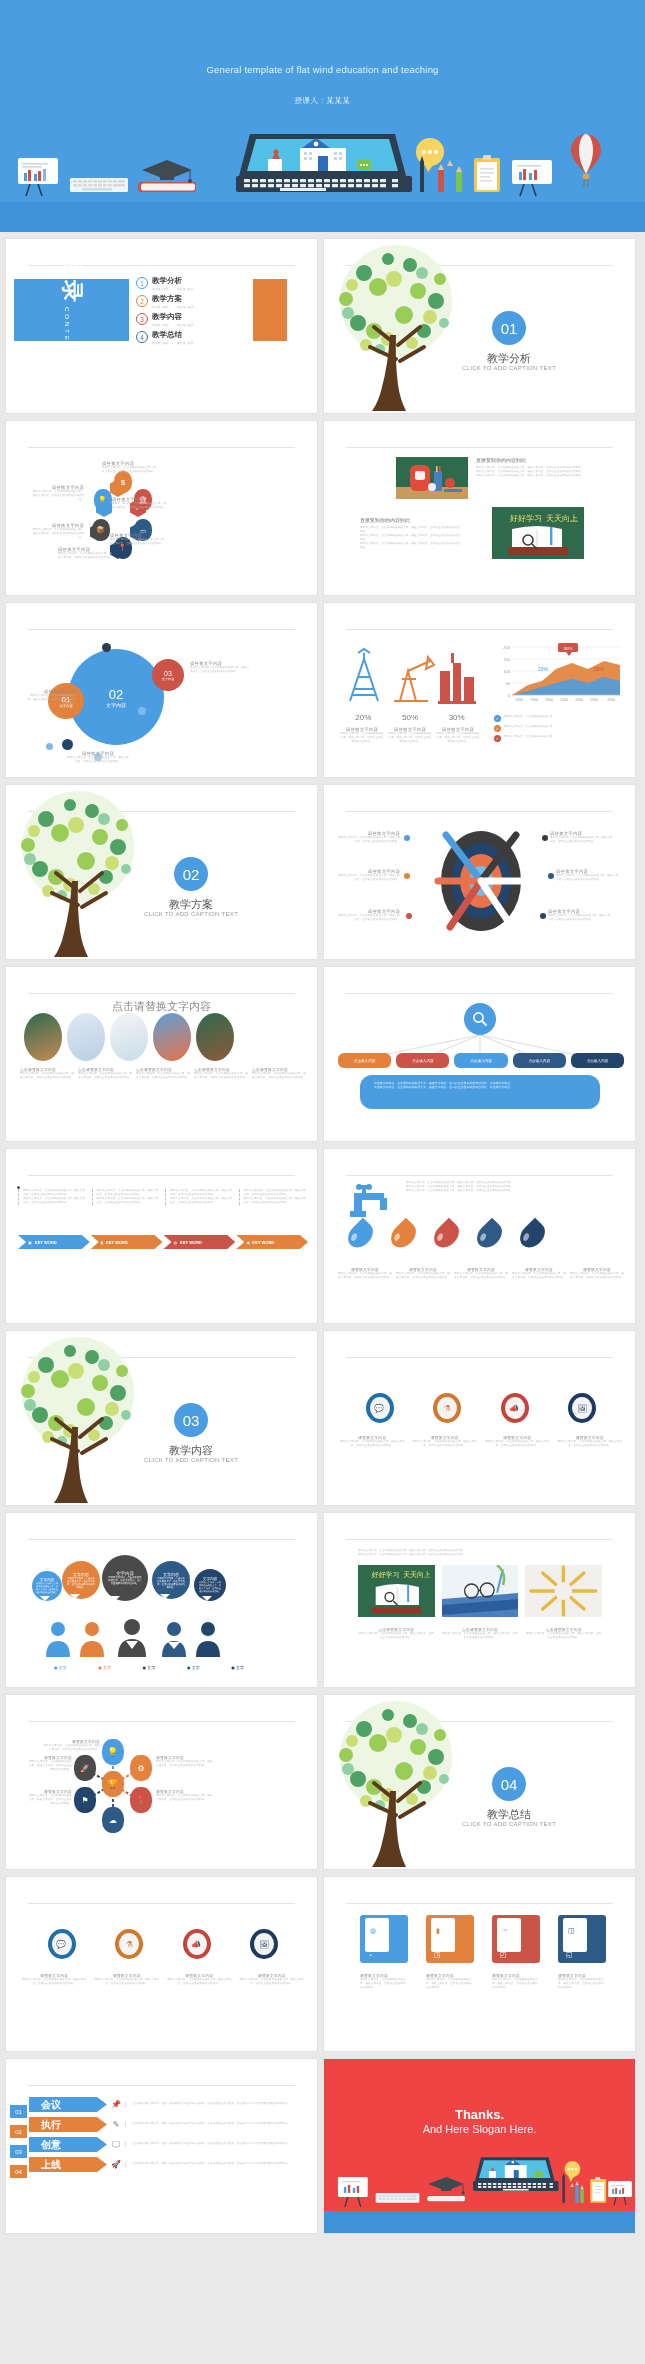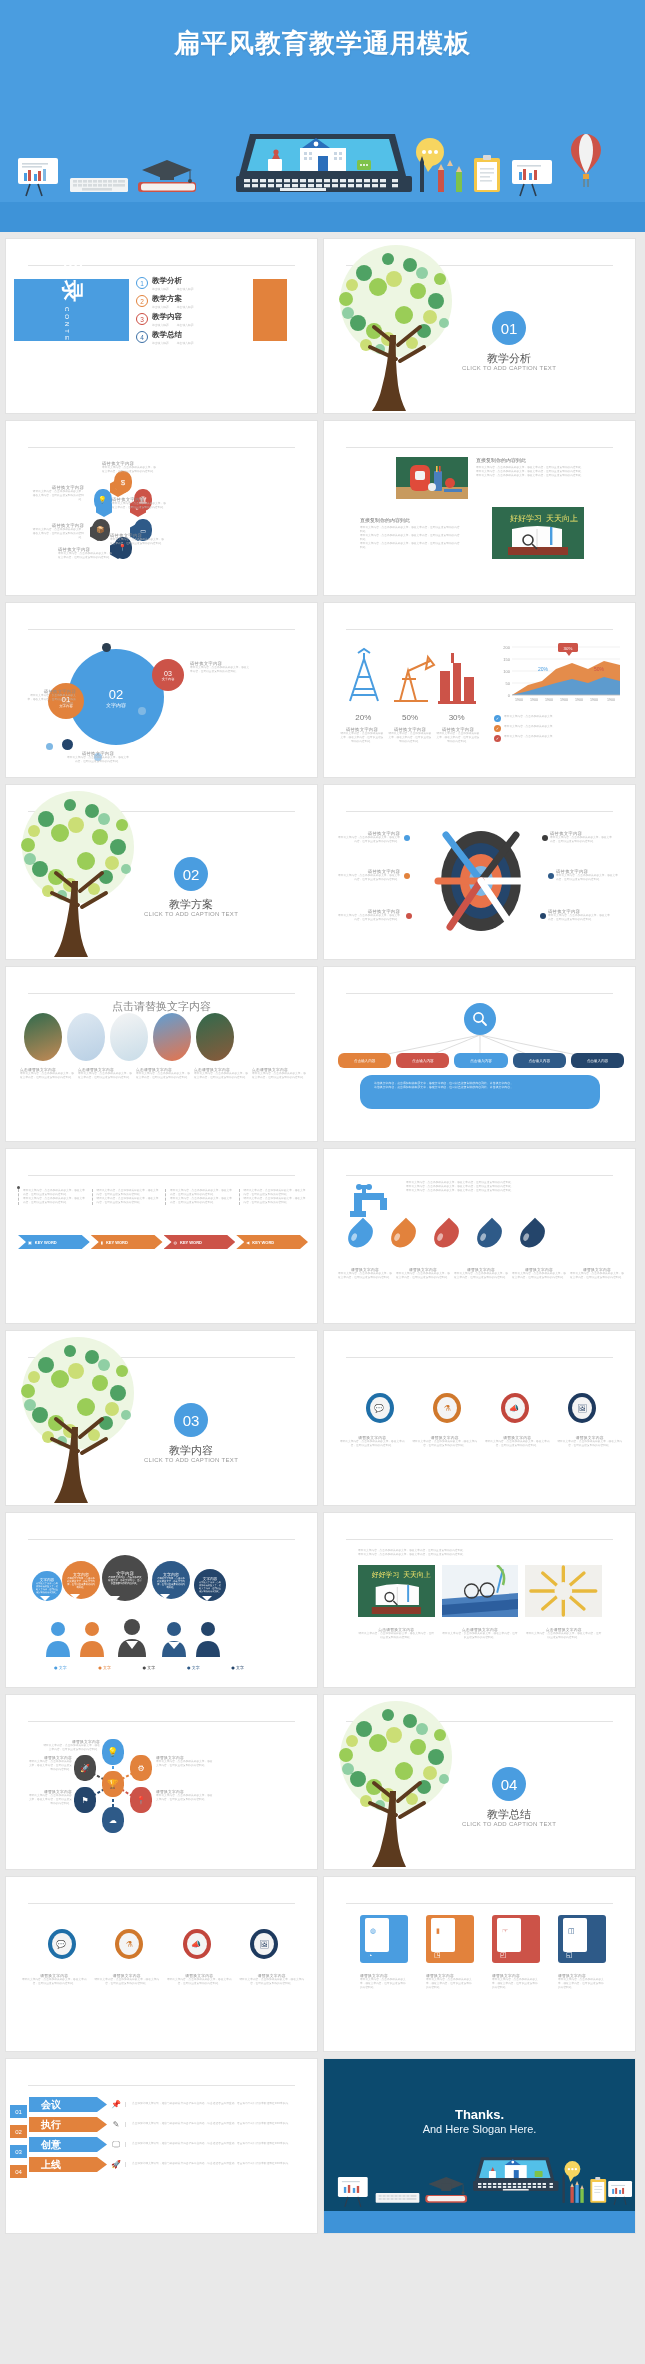--- a/index.html
+++ b/index.html
@@ -85,30 +85,31 @@
   .ringicon i { width:20px; height:22px; border-radius:50%; background:#f4f4f4; display:flex; align-items:center; justify-content:center; font-style:normal; font-size:8px; }
   .bubble { border-radius:50%; position:relative; display:flex; align-items:center; justify-content:center; flex-direction:column; padding:3px; }
   .bubble:after { content:""; position:absolute; bottom:-5px; left:8px; border:5px solid transparent; border-top-color:inherit; }
 
   
   .road-num { width:17px; height:13px; color:#fff; font-size:6px; display:flex; align-items:center; justify-content:center; }
   .road-arrow { height:15px; display:flex; align-items:center; padding-left:12px; color:#fff; font-size:10px; font-weight:bold;
                 clip-path:polygon(0 0, calc(100% - 10px) 0, 100% 50%, calc(100% - 10px) 100%, 0 100%); }
 
   
-  .thanks { background:#0c4a6e; }
+  .thanks { background:#ef4444; }
   .thanks-t { position:absolute; top:48px; left:0; width:100%; text-align:center; color:#fff; font-size:13px; font-weight:bold; }
   .thanks-s { position:absolute; top:64px; left:0; width:100%; text-align:center; color:#eef6fd; font-size:11px; }
   .thanks-ground { position:absolute; left:0; bottom:0; width:100%; height:22px; background:#3e93d8; }
 </style>
 </head>
 <body>
 
 <div class="cover">
-  <div class="cover-title cn">扁平风教育教学通用模板</div>
+  <div class="cover-sub">General template of flat wind education and teaching</div>
+  <div class="cover-author cn">授课人：某某某</div>
 
   <svg class="cover-art" viewBox="0 0 645 76">
 
     <rect x="18" y="32" width="40" height="26" rx="2" fill="#fff"></rect>
     <rect x="22" y="37" width="26" height="1.6" fill="#cfd8de"></rect>
       <rect x="22" y="40" width="20" height="1.6" fill="#cfd8de"></rect>
     <rect x="24" y="47" width="3" height="8" fill="#4a9de0"></rect>
       <rect x="28" y="44" width="3" height="11" fill="#cc5348"></rect>
     <rect x="34" y="48" width="3" height="7" fill="#4a9de0"></rect>
       <rect x="38" y="45" width="3" height="10" fill="#cc5348"></rect>

